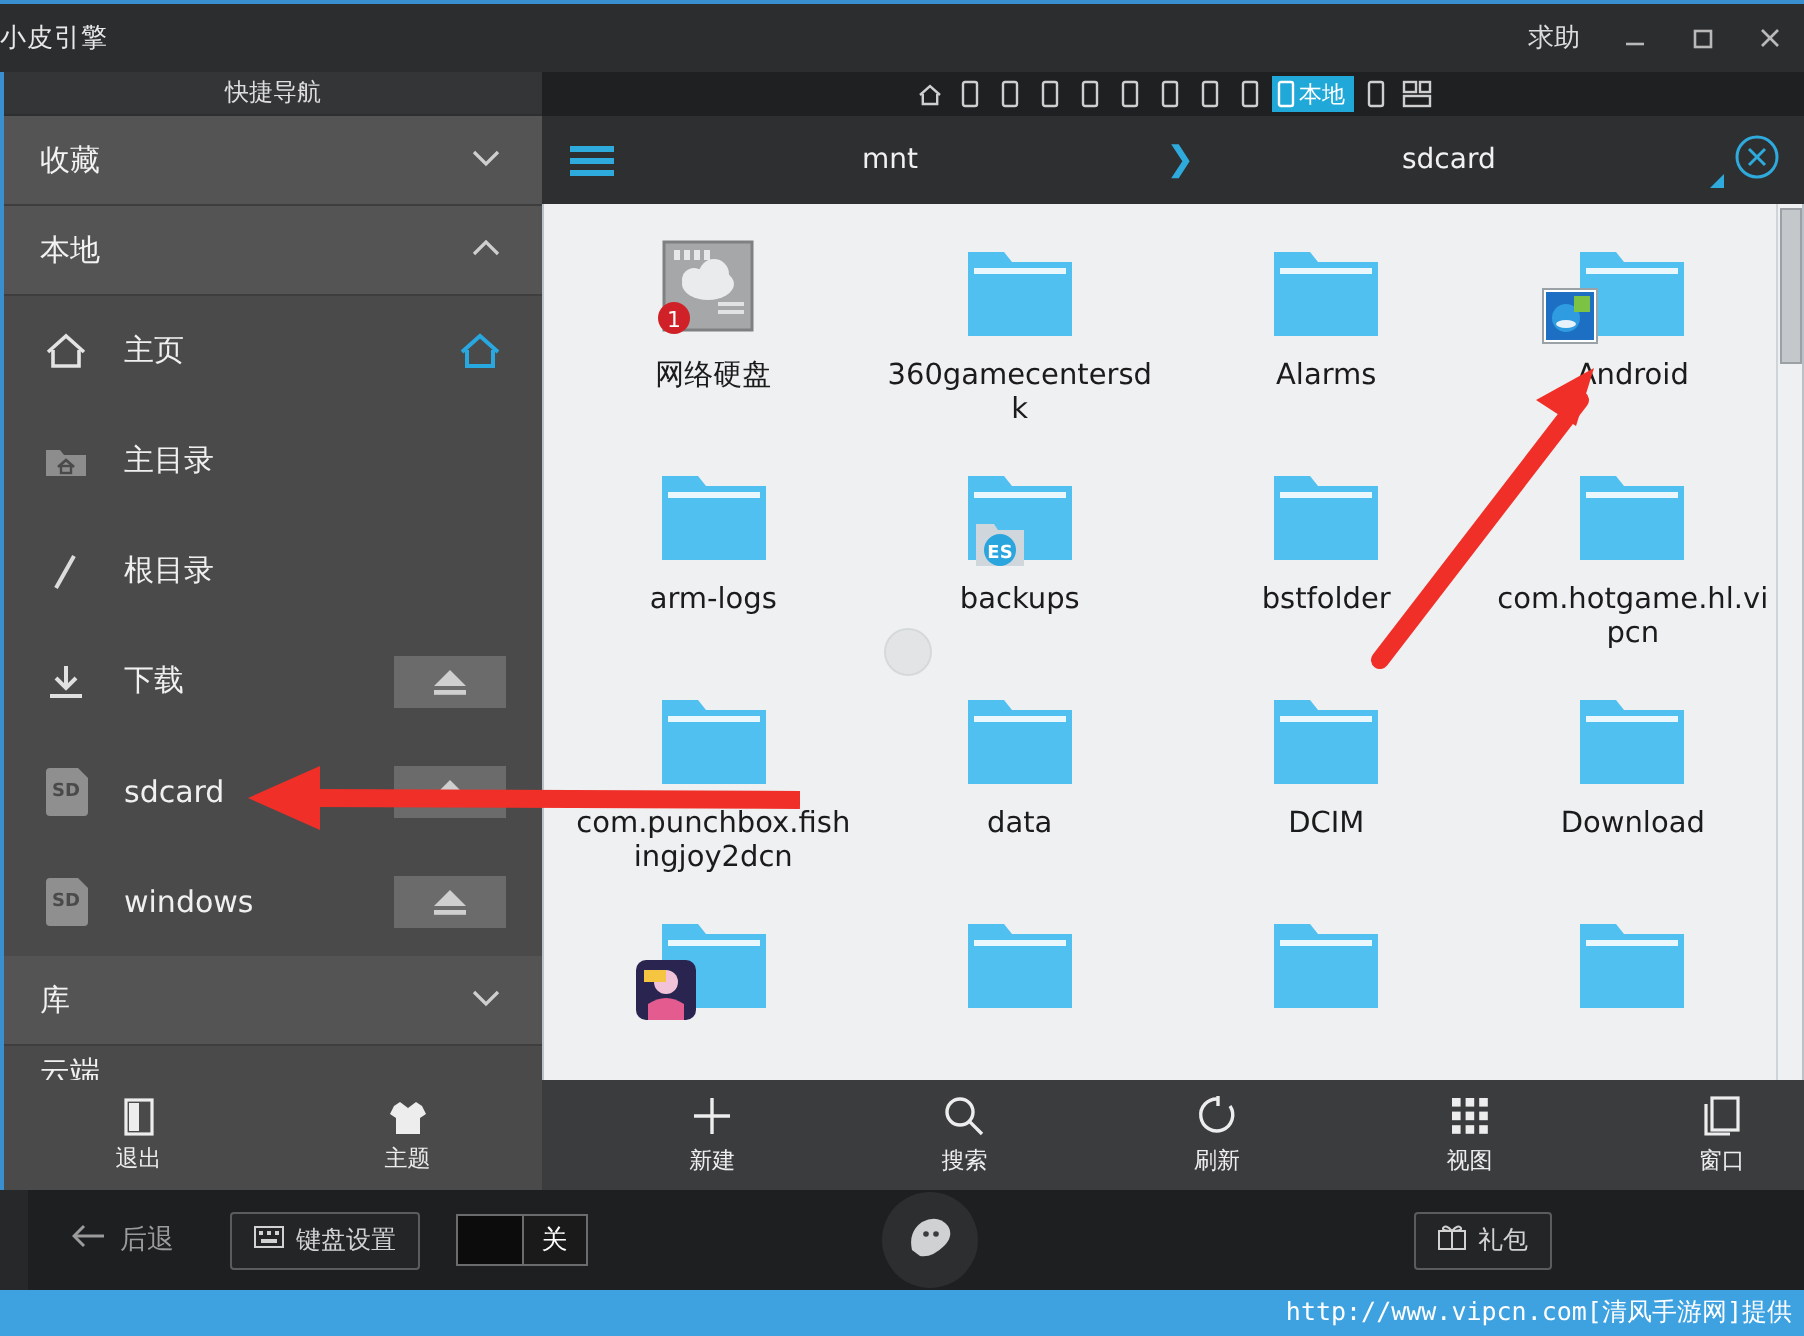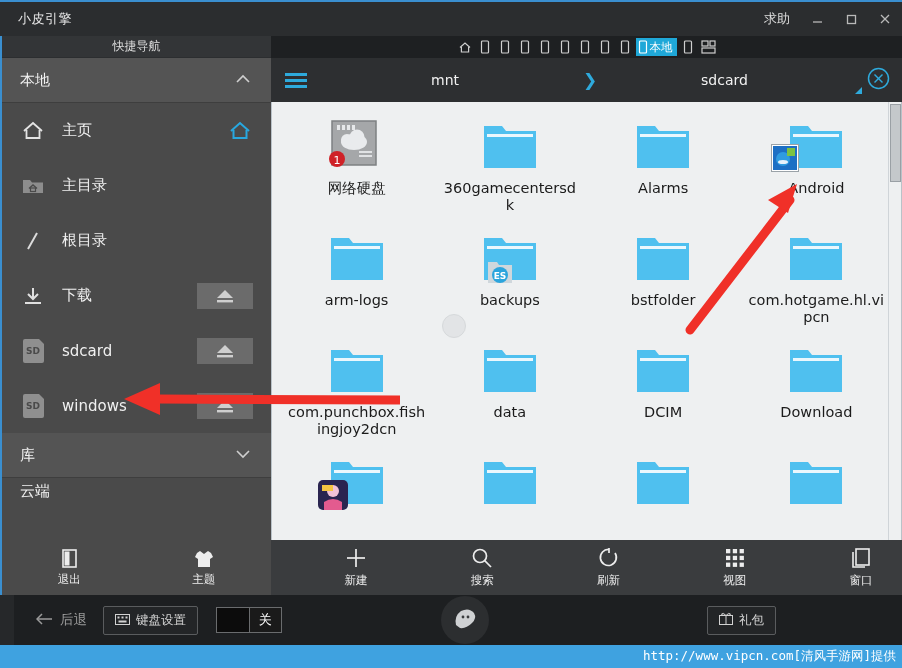--- a/index.html
+++ b/index.html
@@ -18,21 +18,21 @@
   
   .titlebar {
     position: absolute; top: 0; left: 0;
     width: 902px; height: 36px;
     background: #2b2d2f;
     border-top: 2px solid #3a8fd0;
     display: flex; align-items: center;
   }
   .app-title {
     color: #e8e8e8; font-size: 13px;
-    margin-left: 18px; letter-spacing: .5px;
+    margin-left: 0; letter-spacing: .5px;
   }
   .title-right {
     margin-left: auto; display: flex; align-items: center;
     height: 100%;
   }
   .help-btn {
     color: #dcdcdc; font-size: 13px; padding: 0 10px;
     cursor: default;
   }
   .win-btn {
@@ -221,24 +221,24 @@
   
   .navbar {
     position: absolute; top: 595px; left: 14px;
     width: 902px; height: 50px;
     background: #1d1f21;
     display: flex; align-items: center;
     padding: 0 22px;
   }
   .nb-back { color: #9b9b9b; font-size: 13.5px; display:flex; align-items:center; gap:7px; }
   .nb-btn {
-    margin-left: 16px;
+    margin-left: 28px;
     border: 1px solid #5a5c5e; border-radius: 2px;
     color: #d2d2d2; font-size: 12.5px;
-    padding: 5px 11px; display:flex; align-items:center; gap:6px;
+    padding: 5px 11px; display:flex; align-items:flex-start; gap:6px;
     background: #232527;
   }
   .toggle {
     margin-left: 18px; display: flex; width: 66px; height: 26px;
     border: 1px solid #6a6c6e;
   }
   .toggle .t-off { flex:1; background:#0c0c0c; }
   .toggle .t-on {
     flex:1; background:#1a1a1a; color:#ffffff; font-size:13px;
     display:flex; align-items:center; justify-content:center;
@@ -297,20 +297,28 @@
             <line x1="3" y1="3" x2="11" y2="11" stroke="#b9b9b9" stroke-width="1.3"></line>
             <line x1="11" y1="3" x2="3" y2="11" stroke="#b9b9b9" stroke-width="1.3"></line>
           </svg>
       </span>
     </div>
   </div>
 
   <div class="sidebar">
     <div class="nav-header">快捷导航</div>
 
+    <div class="section-row">
+      <span>收藏</span>
+      <span class="chev">
+        <svg width="20" height="12" viewBox="0 0 20 12">
+            <polyline points="4,3 10,9 16,3" fill="none" stroke="#cfcfcf" stroke-width="1.6"></polyline>
+          </svg>
+      </span>
+    </div>
 
     <div class="section-row">
       <span>本地</span>
       <span class="chev">
         <svg width="20" height="12" viewBox="0 0 20 12">
             <polyline points="4,9 10,3 16,9" fill="none" stroke="#cfcfcf" stroke-width="1.6"></polyline>
           </svg>
       </span>
     </div>
 

